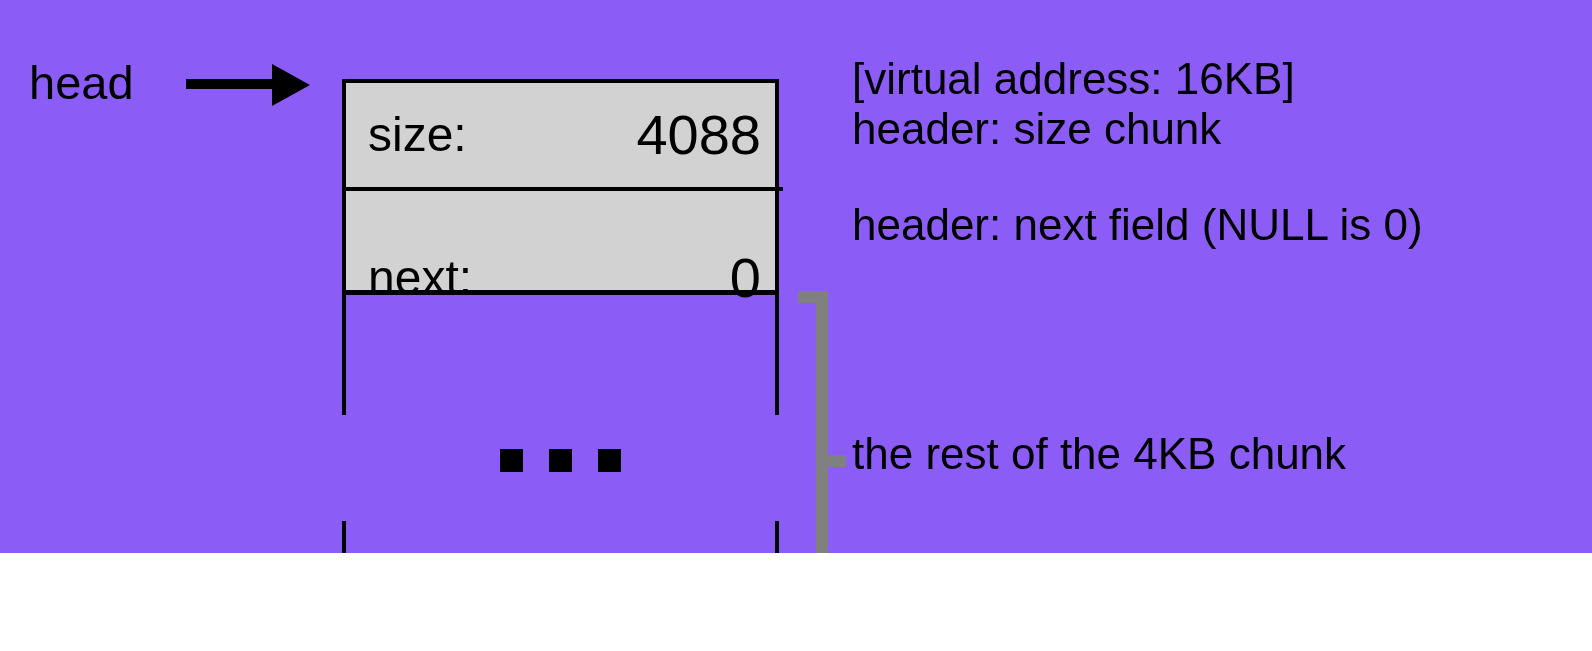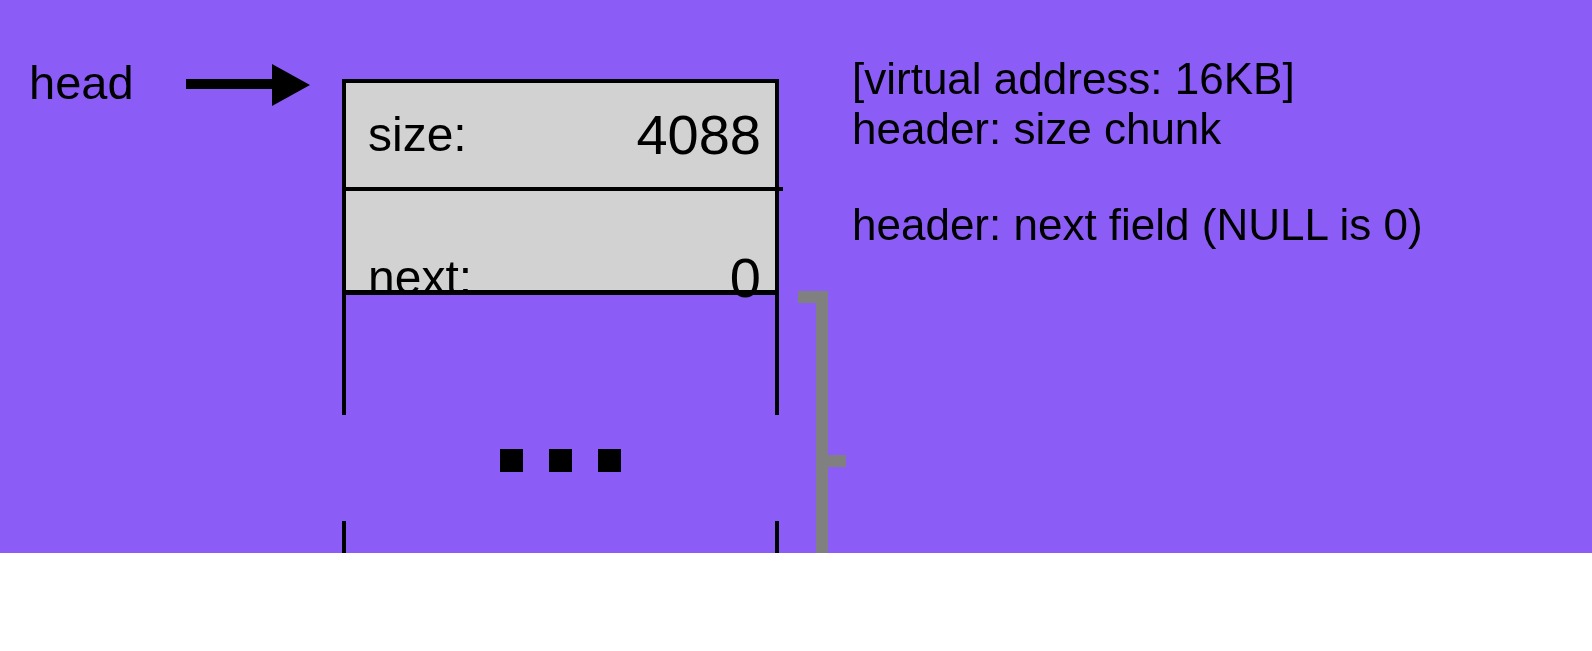--- a/index.html
+++ b/index.html
@@ -203,14 +203,17 @@
 
   <div class="annotation addr-note">
     <span class="ln">[virtual address: 16KB]</span>
     <span class="ln">header: size chunk</span>
   </div>
 
   <div class="annotation next-note">
     <span class="ln">header: next field (NULL is 0)</span>
   </div>
 
+  <div class="annotation chunk-note">
+    <span class="ln">the rest of the 4KB chunk</span>
+  </div>
 
 </div>
 
 </body></html>

